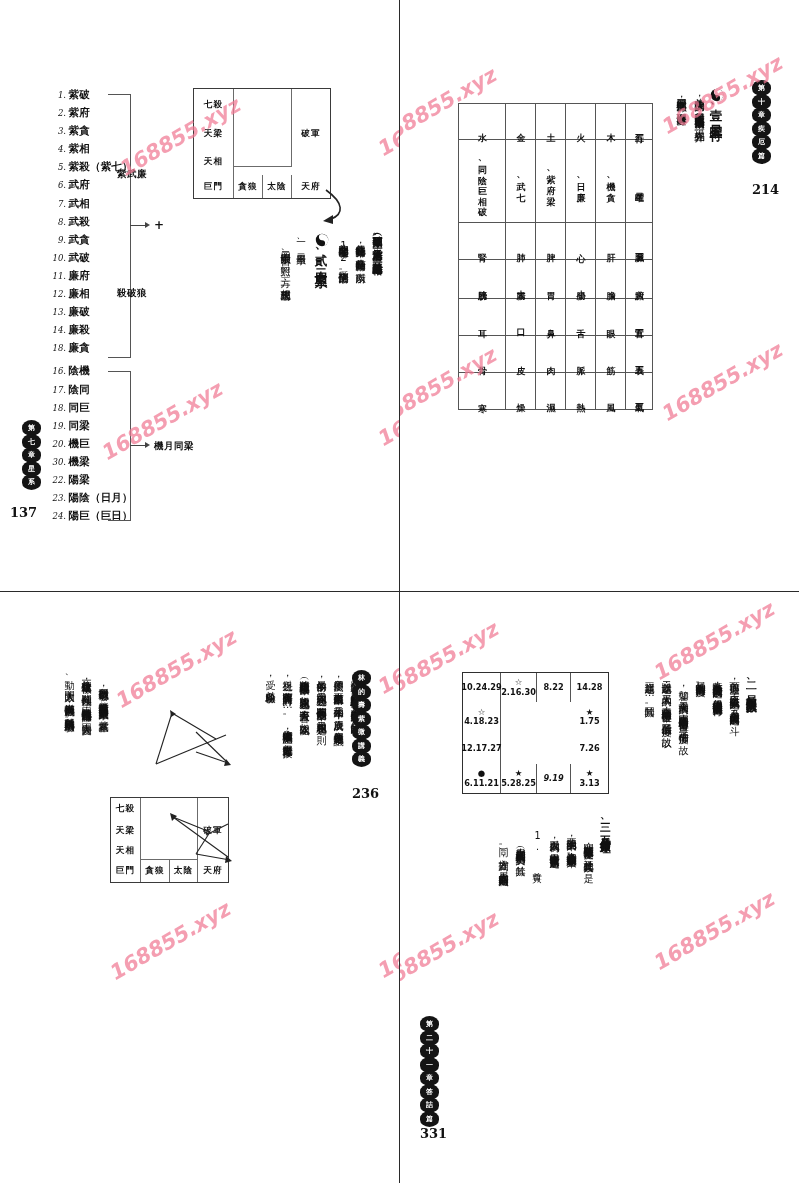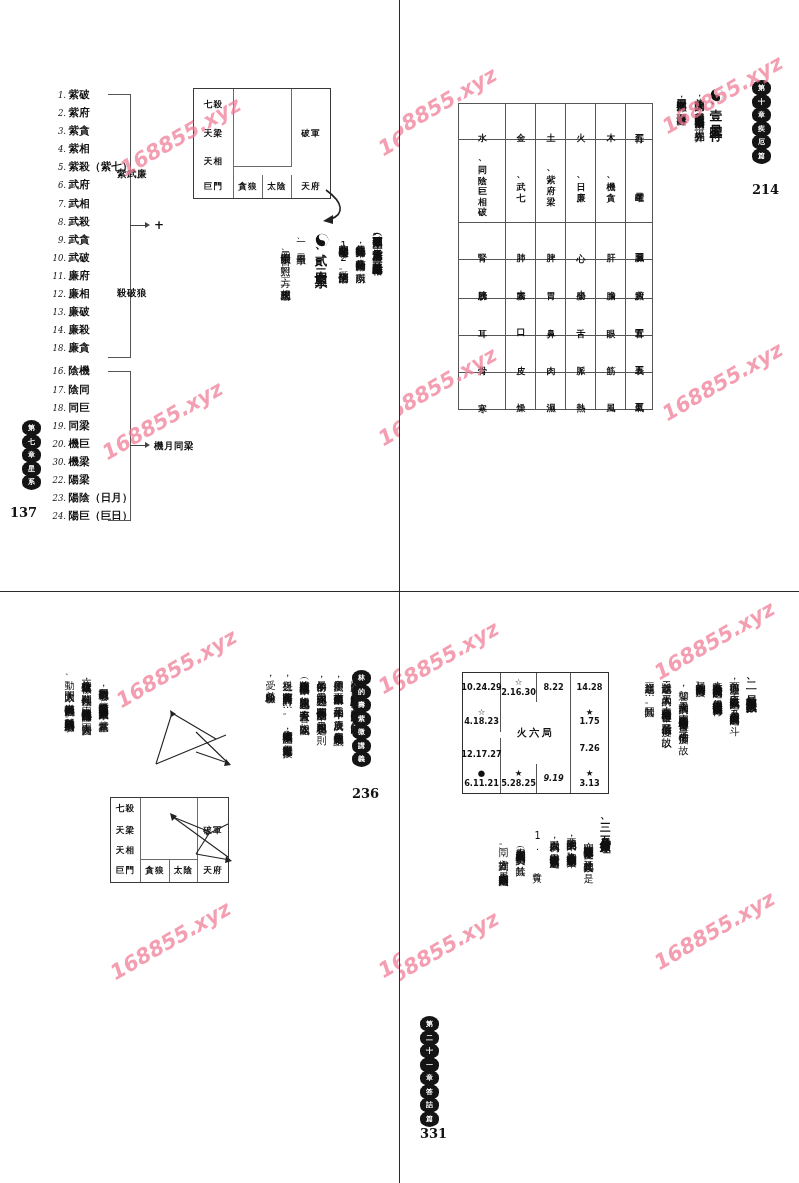--- a/index.html
+++ b/index.html
@@ -422,27 +422,26 @@
       </div>
       <div class="c noR noB" style="left:108px;top:0;width:37px;height:29px;">
         <span class="mark"></span>
         <span>14.28</span>
       </div>
 
       <div class="c noB" style="left:0;top:29px;width:38px;height:30px;">
         <span class="mark">☆</span>
         <span>4.18.23</span>
       </div>
-      <div class="c center noB" style="left:38px;top:29px;width:70px;height:62px;">火六局</div>
       <div class="c noR noB" style="left:108px;top:29px;width:37px;height:30px;">
         <span class="mark">★</span>
         <span>1.75</span>
       </div>
 
-      <div class="c noB" style="left:0;top:65px;width:38px;height:32px;text-align:center;">
+      <div class="c noB" style="left:0;top:59px;width:38px;height:32px;text-align:center;">
         <span>12.17.27</span>
       </div>
       <div class="c noR noB" style="left:108px;top:59px;width:37px;height:32px;">
         <span>7.26</span>
       </div>
 
       <div class="c noB" style="left:0;top:91px;width:38px;height:29px;">
         <span class="mark">●</span>
         <span>6.11.21</span>
       </div>

